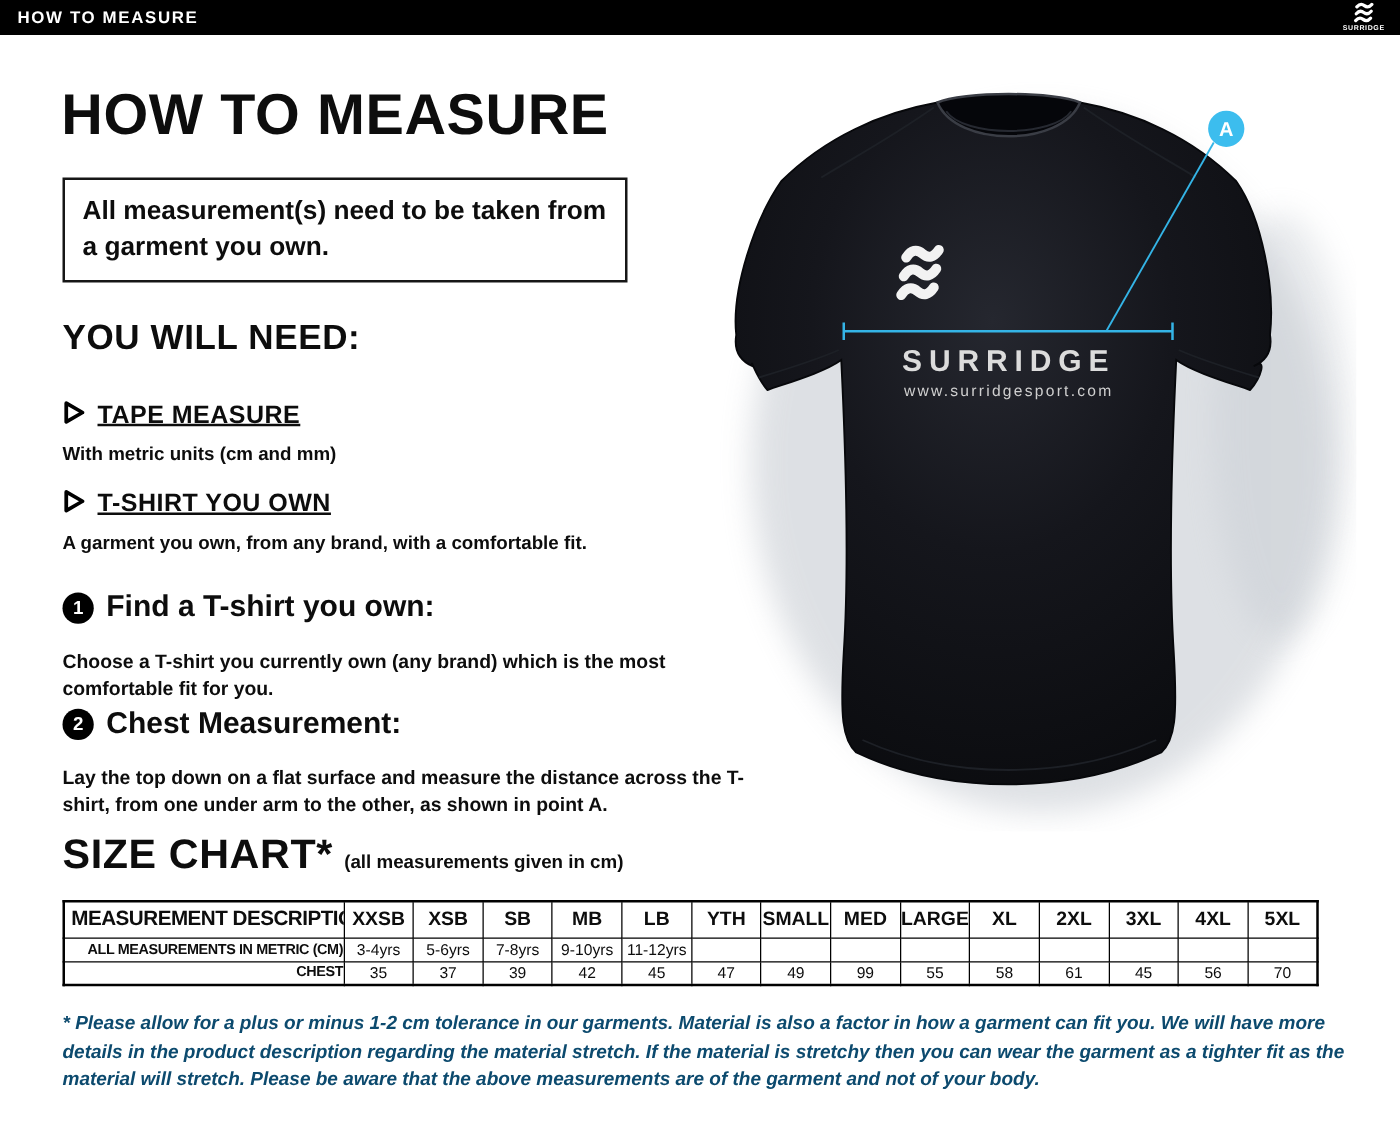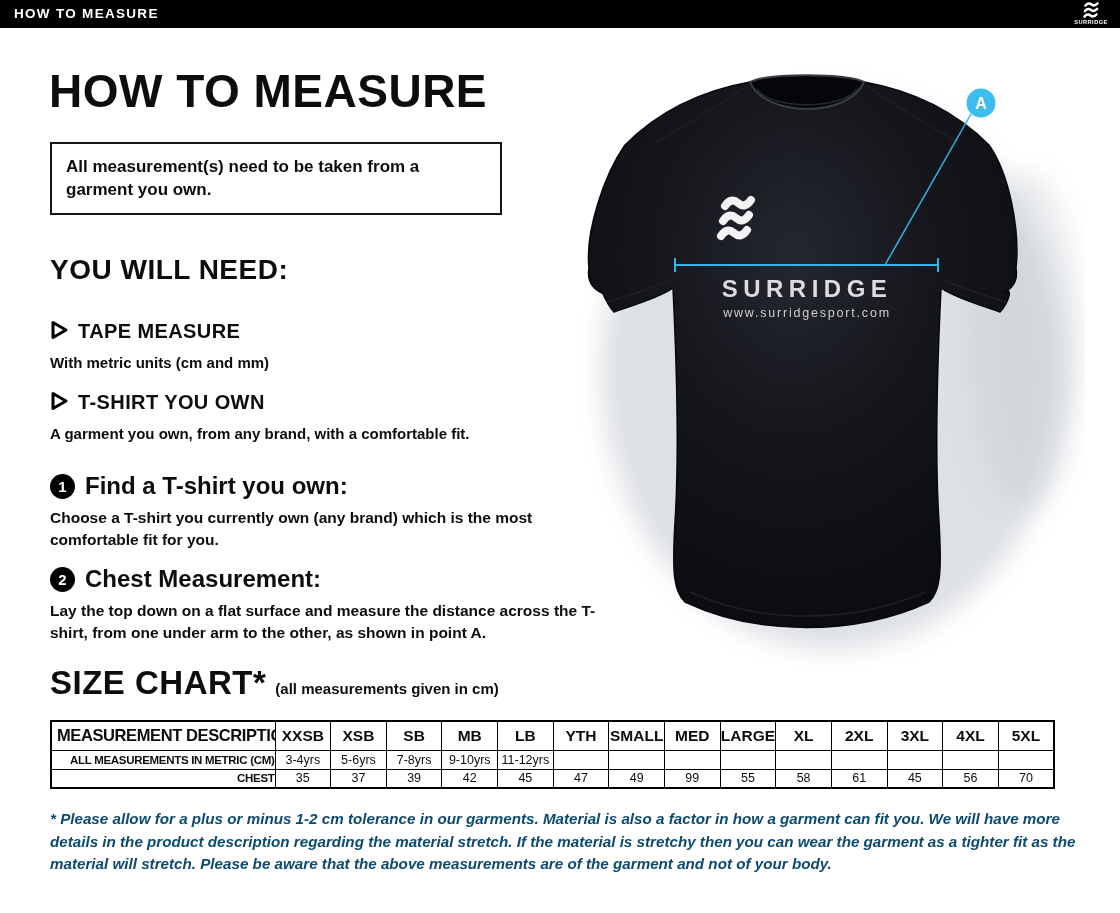--- a/index.html
+++ b/index.html
@@ -9,34 +9,34 @@
 
   
   .topbar { position:absolute; left:0; top:0; width:1120px; height:28px; background:#000; }
   .topbar-title { position:absolute; left:14px; top:0; height:28px; line-height:28px;
     color:#fff; font-size:13.5px; font-weight:bold; letter-spacing:1.3px; }
   .topbar-logo { position:absolute; right:9px; top:1px; }
 
   
   .main-heading { left:49px; top:64px; font-size:46px; font-weight:800; letter-spacing:0.5px; }
   .notice-box { left:50px; top:142px; width:452px; border:2.5px solid #161616;
-    padding:11px 14px; font-size:17px; font-weight:bold; line-height:1.38; }
+    padding:11px 14px; font-size:21px; font-weight:bold; line-height:1.38; }
   .ywn-heading { left:50px; top:254px; font-size:28px; font-weight:800; letter-spacing:0.5px;text-align:right; }
 
   .need-item { position:absolute; left:50px; }
-  .need-head { display:flex; align-items:flex-start; gap:9px; }
+  .need-head { display:flex; align-items:center; gap:9px;text-decoration:underline; }
   .need-title { font-size:20px; font-weight:800; letter-spacing:0.4px; }
   .need-desc { font-size:15px; font-weight:bold; margin-top:10px; }
 
   .step { position:absolute; left:50px; width:560px; }
   .step-head { display:flex; align-items:center; gap:10px; }
   .step-num { width:25px; height:25px; border-radius:50%; background:#000; color:#fff;
     font-size:15px; font-weight:bold; display:flex; align-items:center; justify-content:center; }
   .step-title { font-size:24px; font-weight:800; }
-  .step-desc { font-size:15.5px; font-weight:bold; line-height:1.42; margin-top:7px; }
+  .step-desc { font-size:15.5px; font-weight:bold; line-height:1.42; margin-top:19px; }
 
   .size-chart-heading { left:50px; top:664px; display:flex; align-items:baseline; gap:9px; }
   .size-chart-title { font-size:33px; font-weight:800; letter-spacing:0.5px; }
   .size-chart-sub { font-size:15px; font-weight:800; }
 
   
   .size-table-wrap { left:50px; top:720px; }
   table { border-collapse:collapse; width:1005px; table-layout:fixed; border:2px solid #000; }
   th,td { border:1px solid #000; text-align:center; overflow:hidden; white-space:nowrap; }
   thead th { height:29px; font-size:15.5px; font-weight:bold; }

